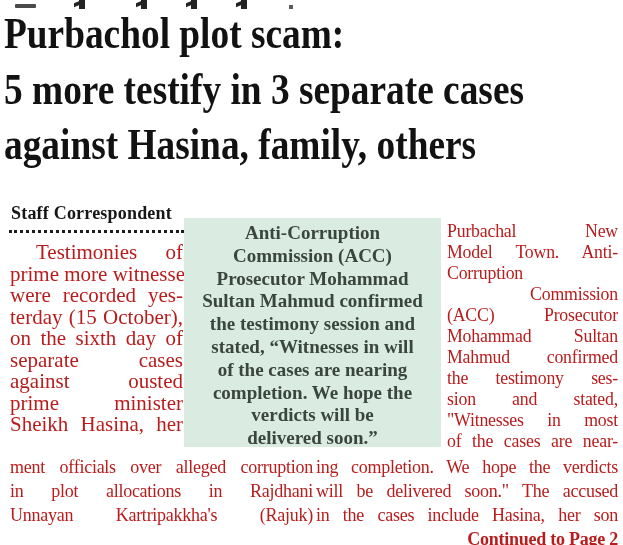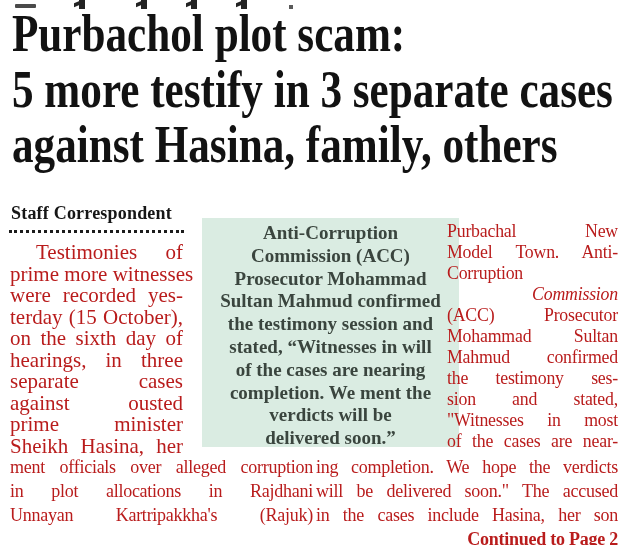--- a/index.html
+++ b/index.html
@@ -10,22 +10,22 @@
 
   
   .frag-dash { position:absolute; left:15px; top:4px; width:21px; height:4px; background:#4a4a4a; border-radius:1px; }
   .stub { position:absolute; top:0; width:11px; height:9px; }
   .stub::after  { content:""; position:absolute; right:0; top:0; width:6px; height:9px; background:#232323; }
   .stub::before { content:""; position:absolute; left:0; top:2px; width:6px; height:4px; background:#232323; transform:skewY(-22deg); }
   .stub.s1 { left:74px; } .stub.s2 { left:136px; } .stub.s3 { left:186px; } .stub.s4 { left:236px; }
   .speck { position:absolute; left:289px; top:5px; width:4px; height:4px; background:#5a5a5a; }
 
   
-  .headline { position:absolute; left:12px; top:6px; width:611px; color:#121212;
-              font-weight:bold; font-size:52px; line-height:55.5px; }
+  .headline { position:absolute; left:4px; top:6px; width:611px; color:#121212;
+              font-weight:bold; font-size:45px; line-height:55.5px; }
   .headline .line { transform:scaleX(0.83); transform-origin:0 50%; white-space:nowrap;
                     text-align:left; text-align-last:auto; }
 
   
   .byline { position:absolute; left:11px; top:203px; font-size:18px; font-weight:bold;
             color:#161616; letter-spacing:0.2px; }
   .divider { position:absolute; left:9px; top:226px; width:175px; height:4px;
              border-bottom:3px dotted #1c1c1c; }
 
   
@@ -33,26 +33,26 @@
   .col .line, .pullquote .line { text-align:justify; text-align-last:justify;
                                  text-justify:inter-word; white-space:nowrap; }
   .col-left  { left:10px;  top:242px; width:173px; font-size:21px; line-height:21.5px; }
   .col-right { left:447px; top:221px; width:171px; font-size:17.8px; line-height:21px; letter-spacing:-0.2px; }
   .bottom-left  { left:10px;  top:455px; width:303px; font-size:18px; line-height:24px; letter-spacing:-0.25px; }
   .bottom-right { left:316px; top:455px; width:302px; font-size:18px; line-height:24px; letter-spacing:-0.25px; }
 
   
   .pullquote { position:absolute; left:184px; top:218px; width:257px; height:229px;
                background:#daece2; color:#3a453e; font-size:19px; line-height:22.8px;
-               font-weight:bold; padding-top:4px; box-sizing:border-box;margin-left:18px; }
+               font-weight:bold; padding-top:4px; box-sizing:border-box; }
   .pullquote .line { text-align:center; text-align-last:center; }
 
   
   .line.plain   { text-align-last:left; }
-  .line.right   { text-align:left; text-align-last:right;font-style:italic; }
+  .line.right   { text-align:left; text-align-last:right; }
   .line.indent  { padding-left:26px; }
   .line.contbold{ font-weight:bold; text-align:right; text-align-last:right; }
 </style>
 </head>
 <body>
 
 <div class="page">
 
   <div class="frag-dash"></div>
   <div class="stub s1"></div>
@@ -70,36 +70,35 @@
   <div class="byline">Staff Correspondent</div>
 
   <div class="divider"></div>
 
   <div class="col col-left">
       <div class="line indent">Testimonies of</div>
       <div class="line">prime more witnesses</div>
       <div class="line">were recorded yes-</div>
       <div class="line">terday (15 October),</div>
       <div class="line">on the sixth day of</div>
-      <div class="line">hearings, in three</div>
       <div class="line">separate cases</div>
       <div class="line">against ousted</div>
       <div class="line">prime minister</div>
       <div class="line">Sheikh Hasina, her</div>
     </div>
 
   <div class="pullquote">
       <div class="line">Anti-Corruption</div>
       <div class="line">Commission (ACC)</div>
       <div class="line">Prosecutor Mohammad</div>
       <div class="line">Sultan Mahmud confirmed</div>
       <div class="line">the testimony session and</div>
       <div class="line">stated, “Witnesses in will</div>
       <div class="line">of the cases are nearing</div>
-      <div class="line">completion. We ment the</div>
+      <div class="line">completion. We hope the</div>
       <div class="line">verdicts will be</div>
       <div class="line">delivered soon.”</div>
     </div>
 
   <div class="col col-right">
       <div class="line">Purbachal New</div>
       <div class="line">Model Town. Anti-</div>
       <div class="line plain">Corruption</div>
       <div class="line right">Commission</div>
       <div class="line">(ACC) Prosecutor</div>

